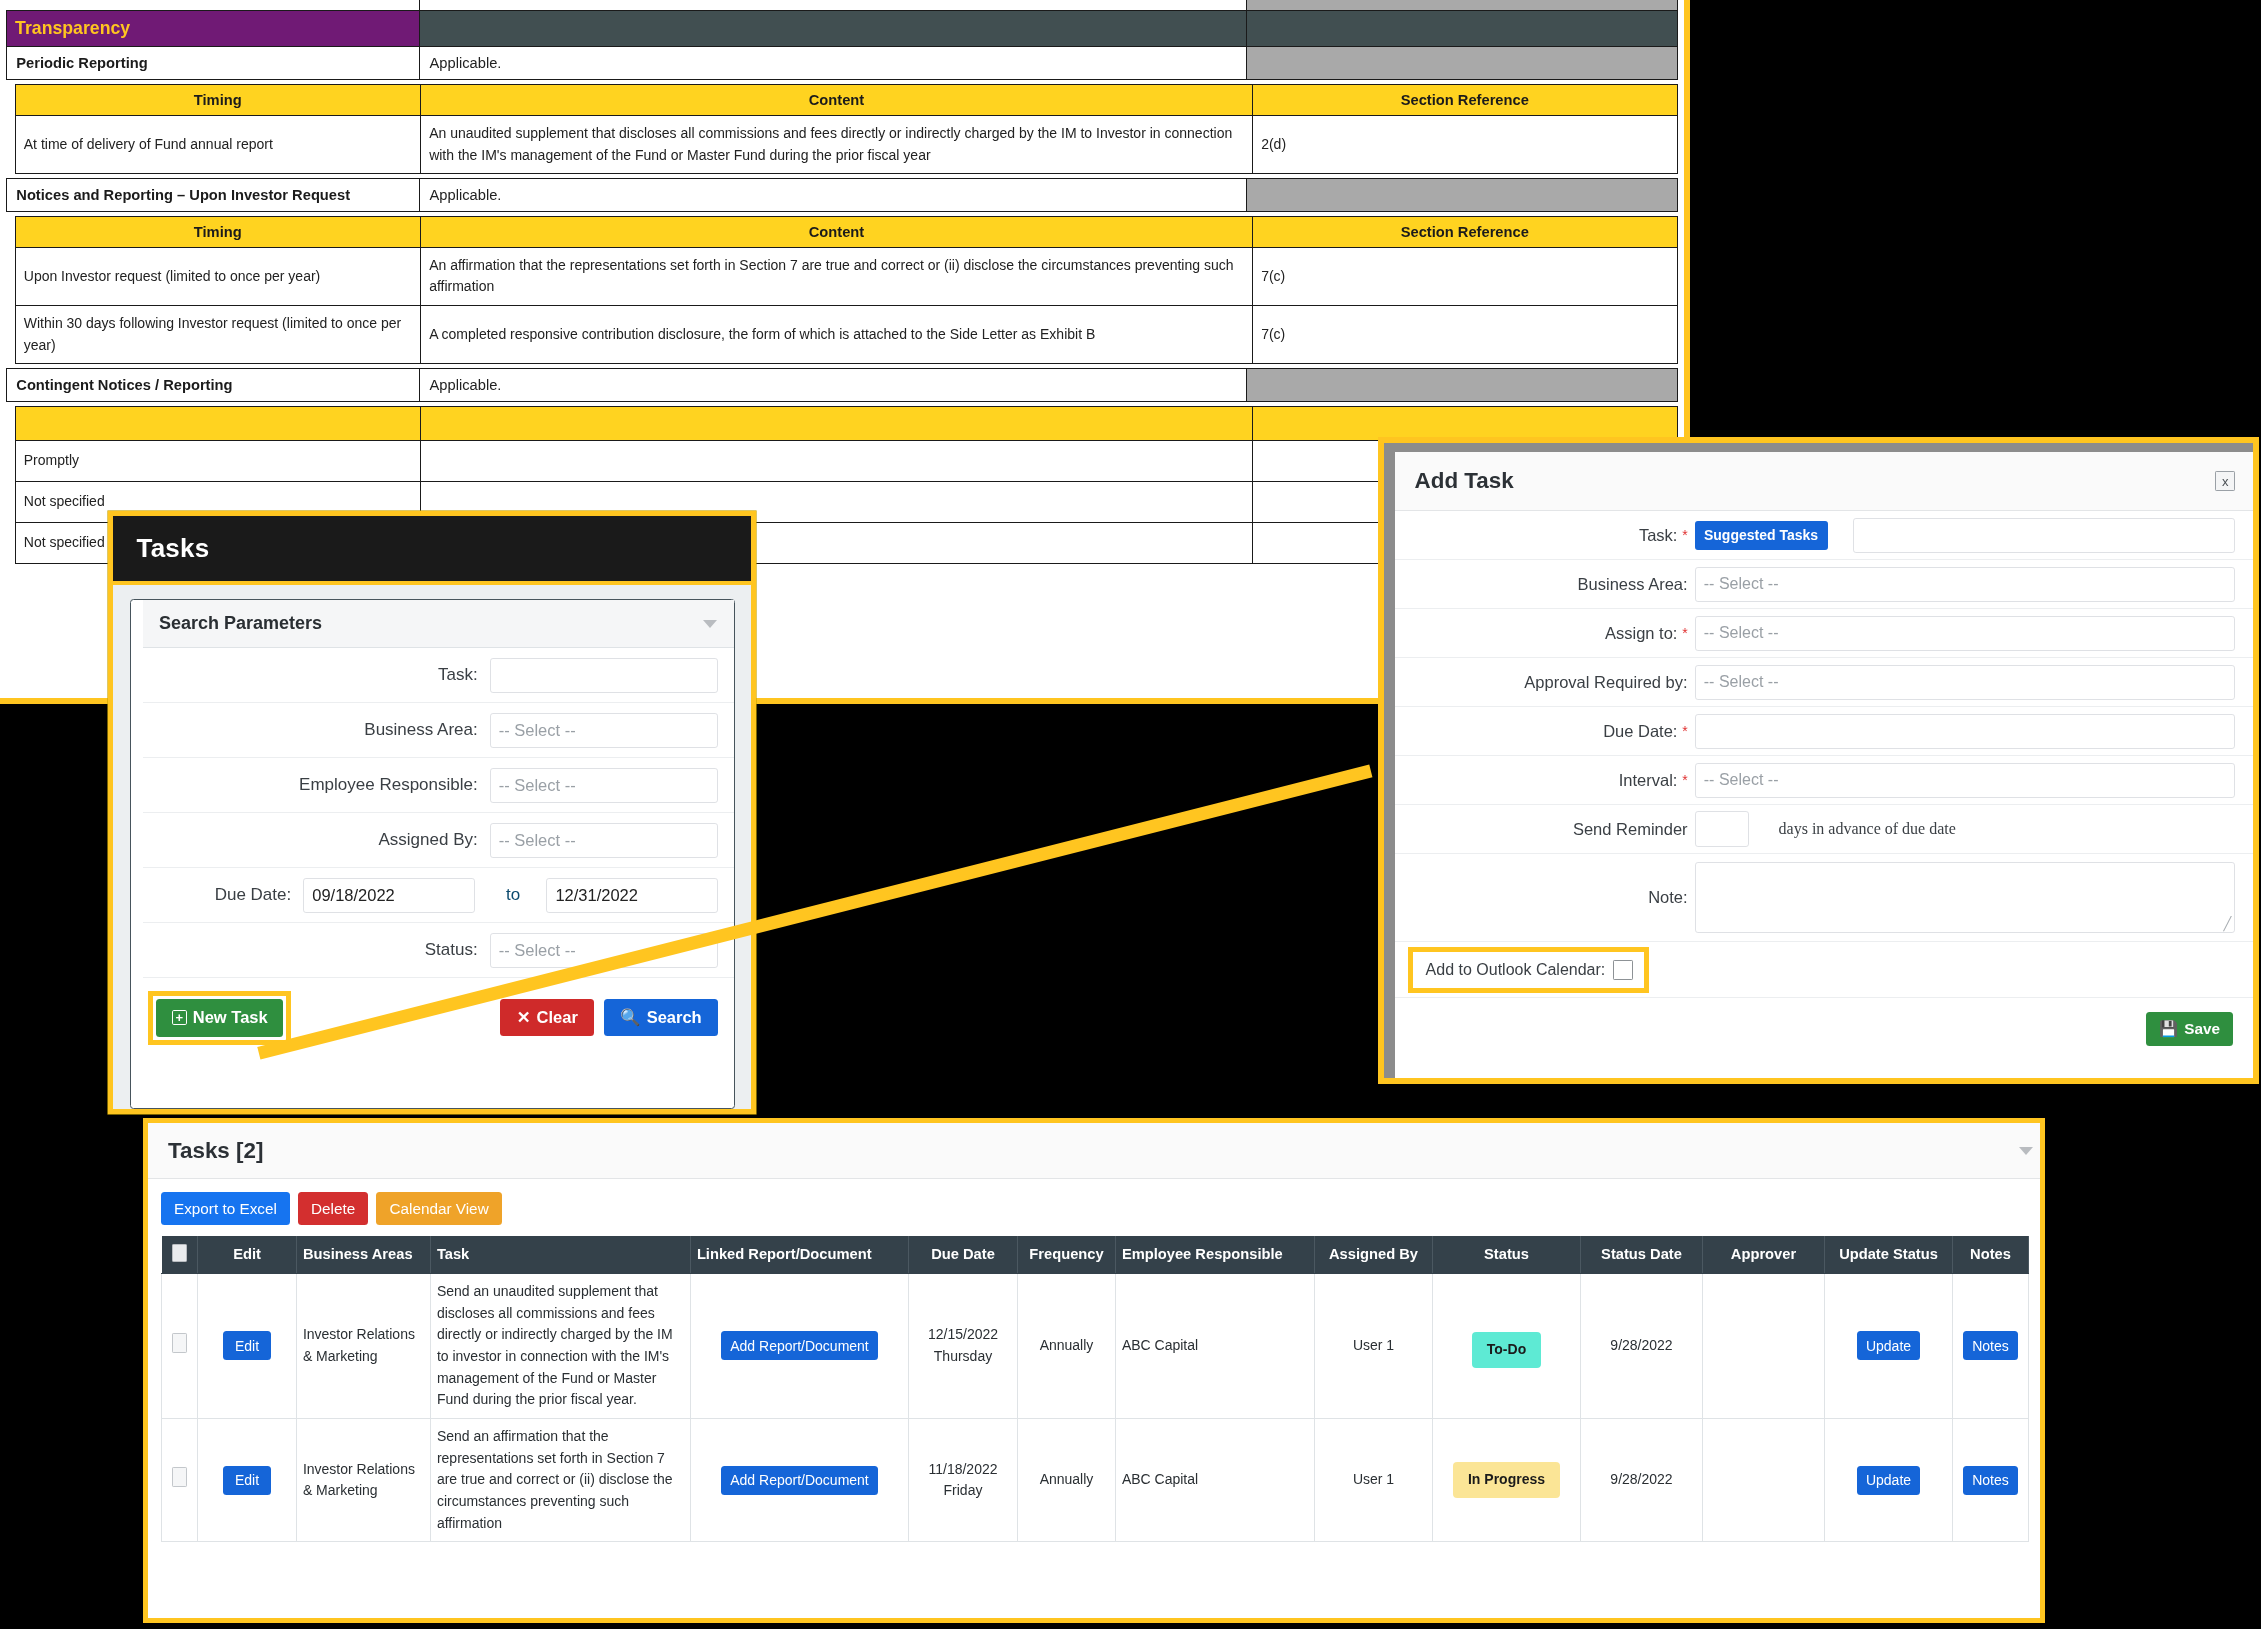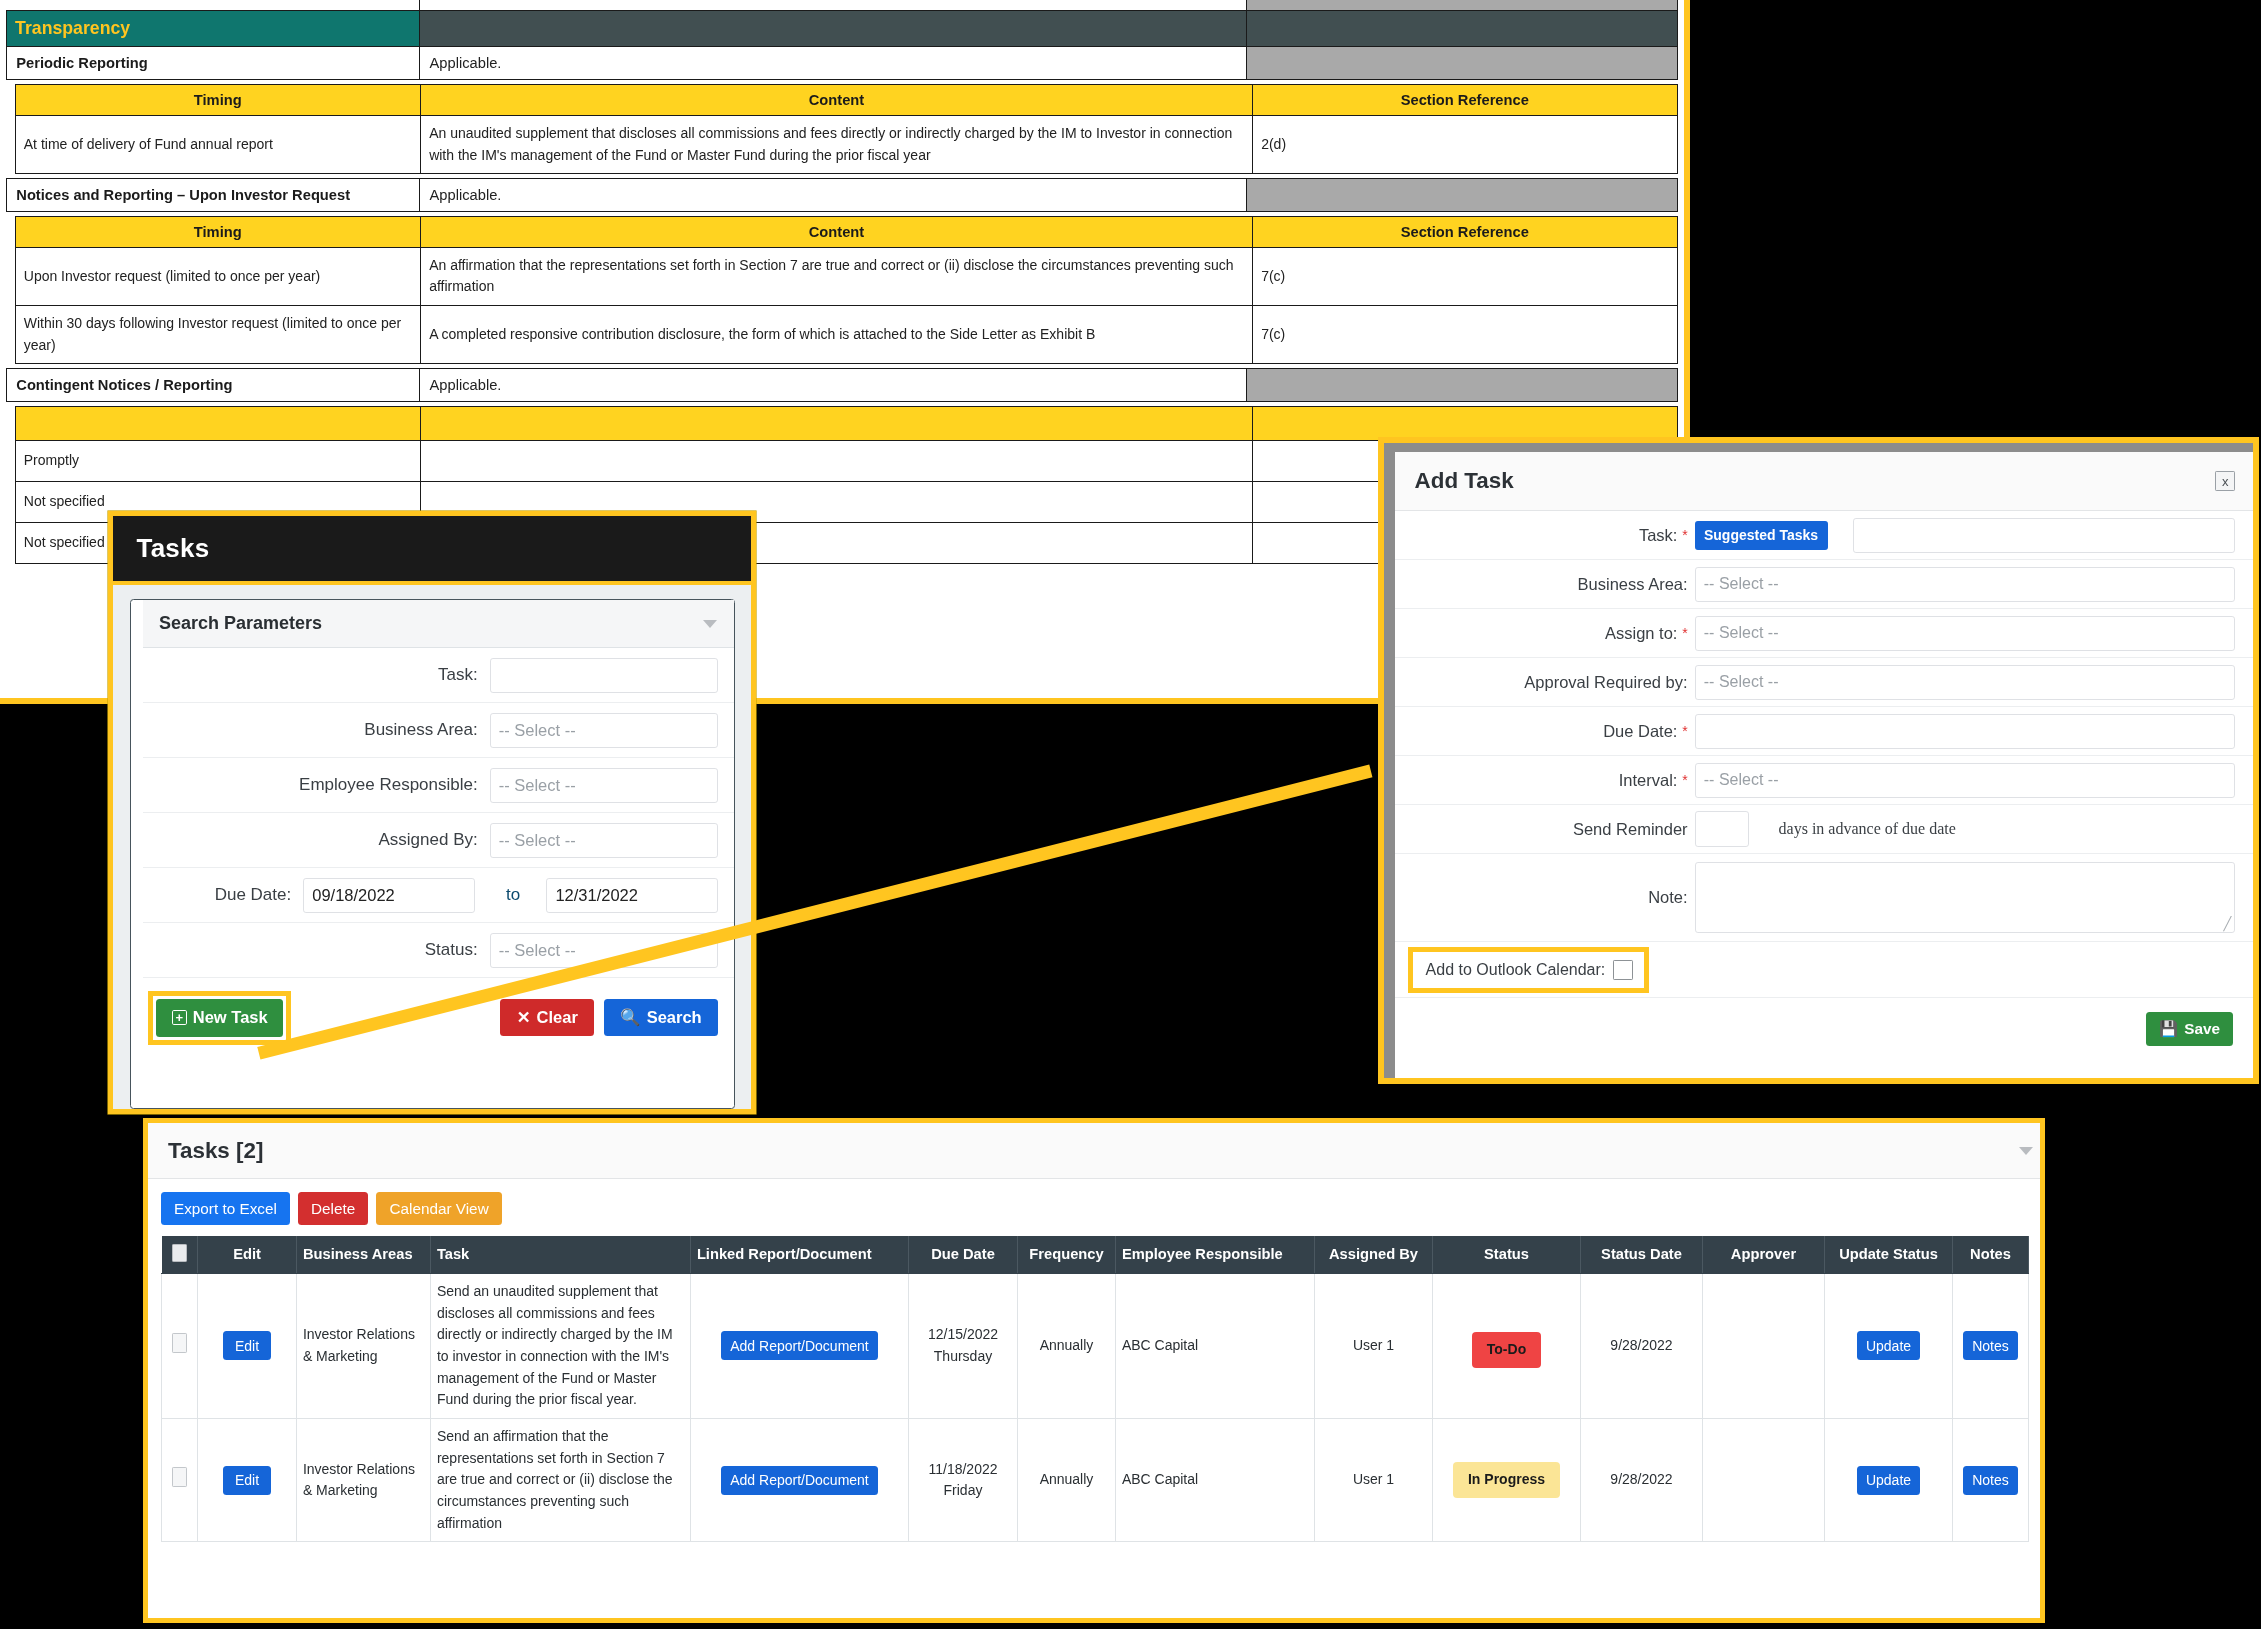--- a/index.html
+++ b/index.html
@@ -7,21 +7,21 @@
   body{width:2261px;height:1630px;position:relative;overflow:hidden;
        font-family:"Liberation Sans", sans-serif;}
   *{box-sizing:border-box;}
 
   
   .doc-wrap{position:absolute;left:0;top:0;width:1690px;height:704px;
             background:#fff;border:6.5px solid #FFC520;border-top:none;border-left:none;}
   .doc-inner{position:absolute;left:0;top:0;right:0;bottom:0;background:#fff;padding:0 5.9px;}
   table.doc{width:100%;border-collapse:collapse;table-layout:fixed;}
   table.doc td,table.doc th{border:1.2px solid #1a1a1a;vertical-align:middle;}
-  .doc-sechead{background:#0f766e;color:#FFC520;font-weight:bold;font-size:17.7px;
+  .doc-sechead{background:#701a75;color:#FFC520;font-weight:bold;font-size:17.7px;
                padding:7px 8.2px;height:36px;}
   .doc-sechead-blank{background:#414f51;border-left:1.2px solid #1a1a1a;}
   .doc-label{font-weight:bold;font-size:14.7px;padding:8.2px 9.4px;color:#1b1b1b;}
   .doc-val{font-size:14.7px;padding:8.2px 9.4px;color:#222;}
   .doc-grey{background:#a9a9a9;}
   .sub-wrap{padding:3.5px 0 3.5px 8.2px;}
   table.sub{width:100%;border-collapse:collapse;table-layout:fixed;border:1.2px solid #1a1a1a;}
   table.sub th{background:#FFD320;border:1.2px solid #1a1a1a;font-weight:bold;
                font-size:14.7px;color:#1b1b1b;text-align:center;padding:7px 3.5px;}
   table.sub td{border:1.2px solid #1a1a1a;font-size:14px;color:#222;padding:7px 8.2px;
@@ -107,21 +107,21 @@
   table.rt th.ctr{text-align:center;}
   table.rt td{border:0.6px solid #dfe3e6;font-size:14px;color:#2a2f33;padding:7px 5.9px;
               vertical-align:middle;line-height:1.55;}
   table.rt td.ctr{text-align:center;}
   .hchk{width:15.3px;height:17.7px;border:0.6px solid #b8bcc0;background:#e9ebed;display:inline-block;border-radius:1.2px;}
   .rchk{width:15.3px;height:20px;border:0.6px solid #c3c7cb;background:#f5f6f7;display:inline-block;border-radius:1.2px;}
   .cellbtn{border:none;border-radius:3.5px;color:#fff;font-size:14px;padding:6.5px 11.8px;
            font-family:"Liberation Sans",sans-serif;cursor:pointer;background:#1565d8;}
   .cellbtn.sm{padding:6.5px 9.4px;}
   .pill{display:inline-block;border-radius:4.1px;font-size:14px;font-weight:bold;padding:7px 15.3px;color:#1b1b1b;}
-  .pill-todo{background:#ef4444;margin-top:8px;}
+  .pill-todo{background:#5eead4;margin-top:8px;}
   .pill-prog{background:#fbe596;}
 
   
   .arrow{position:absolute;left:0;top:0;width:2261px;height:1630px;z-index:55;pointer-events:none;}
 </style>
 </head>
 <body>
 
 <div class="doc-wrap">
   <div class="doc-inner">

